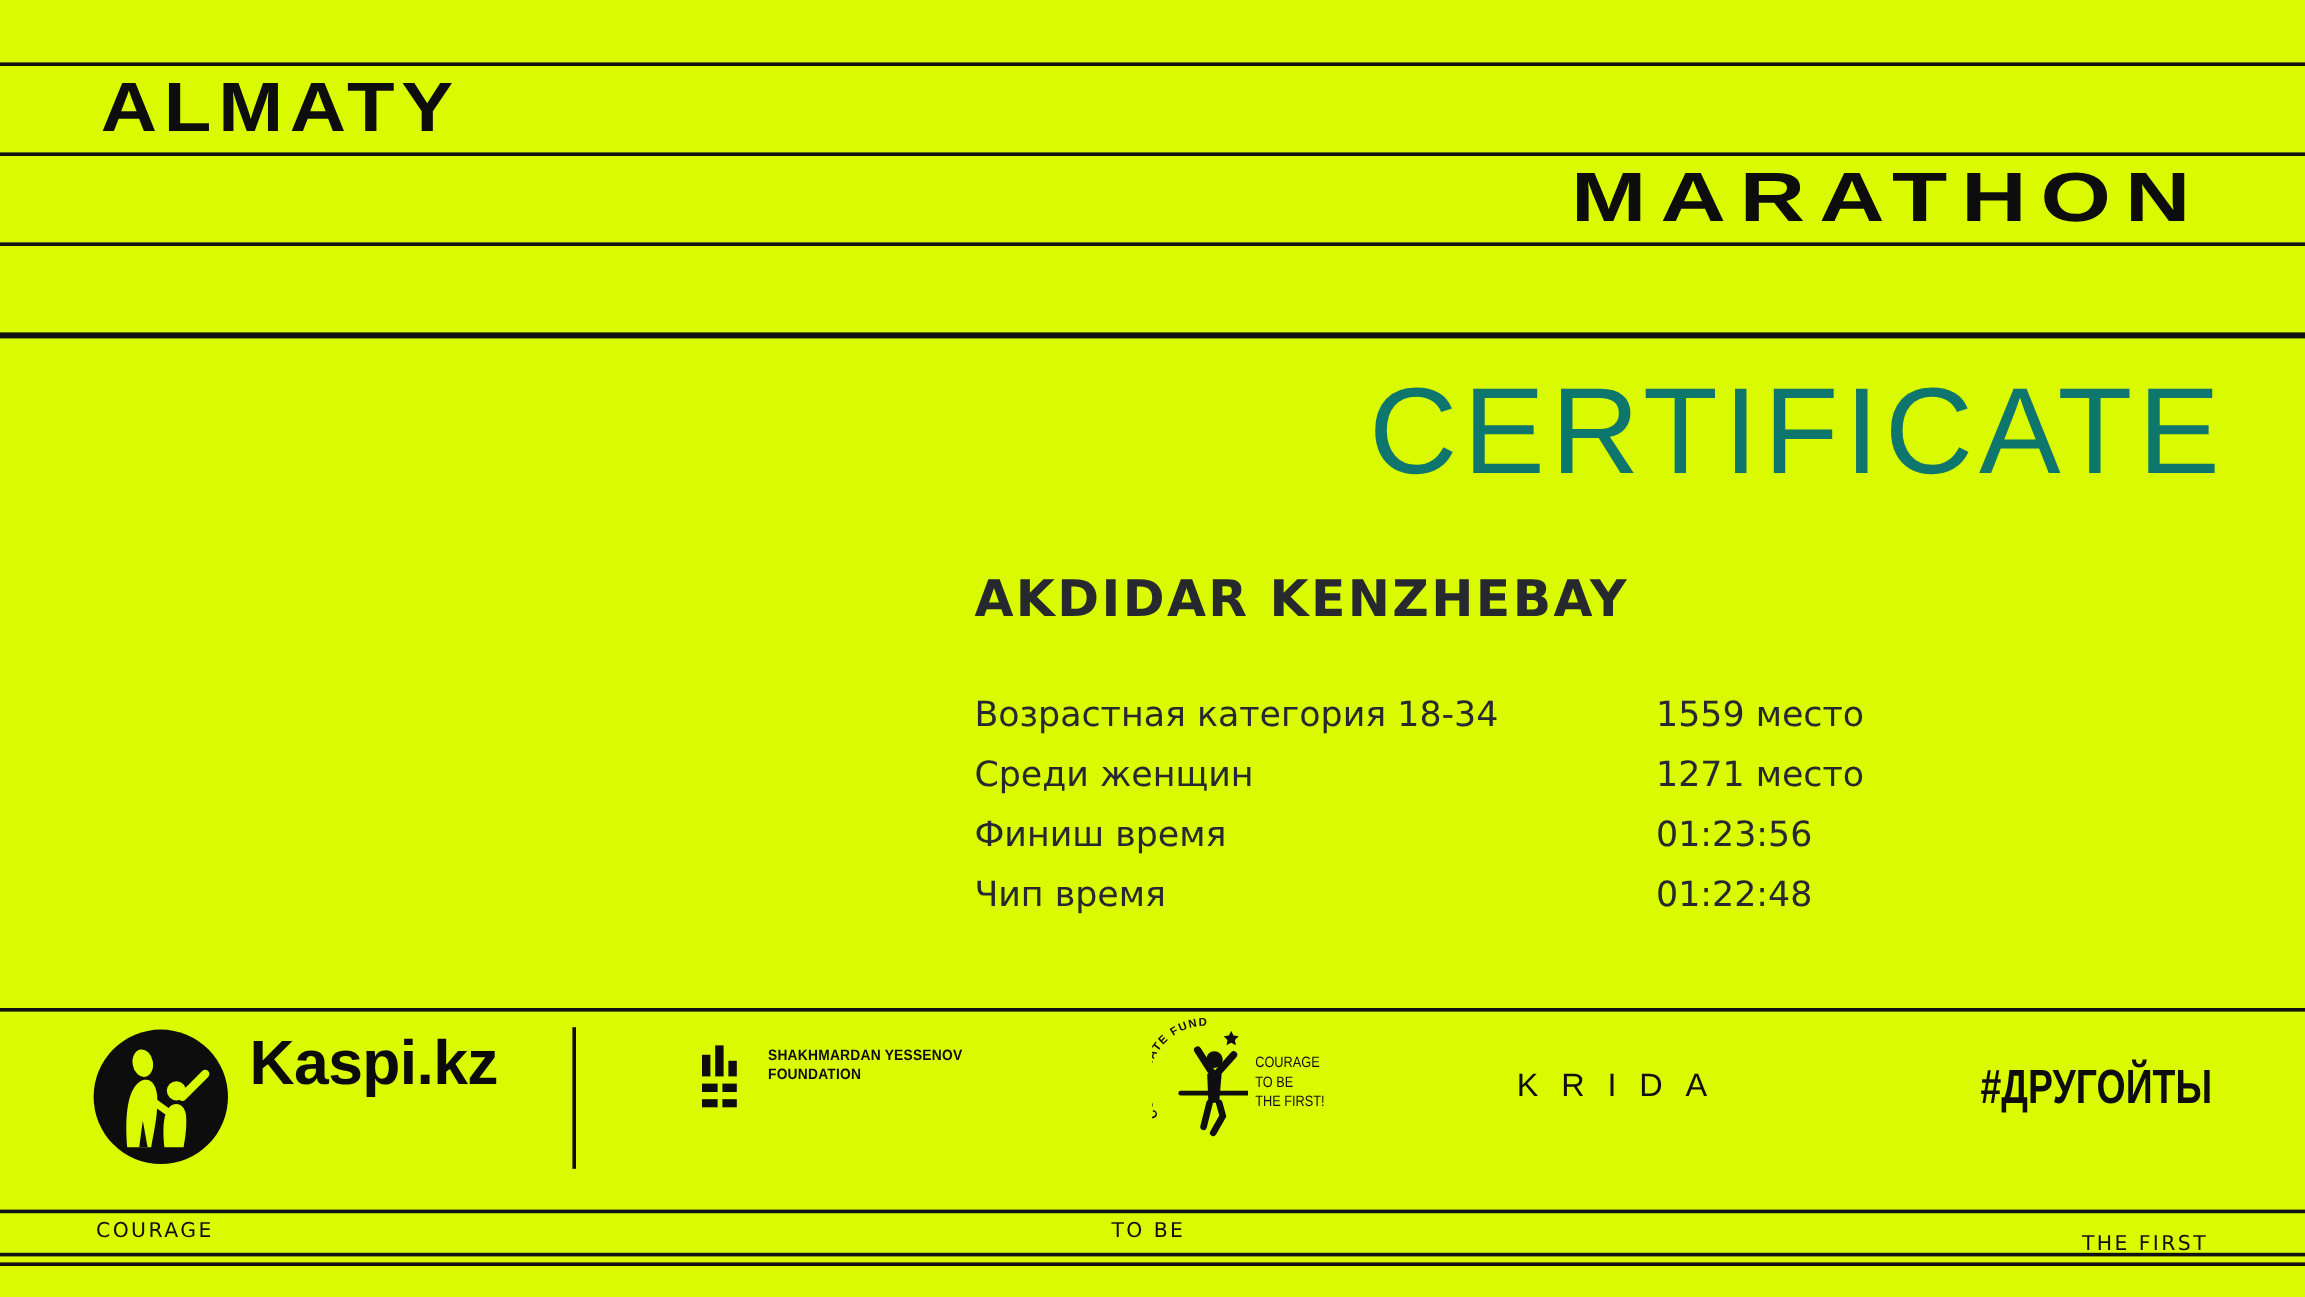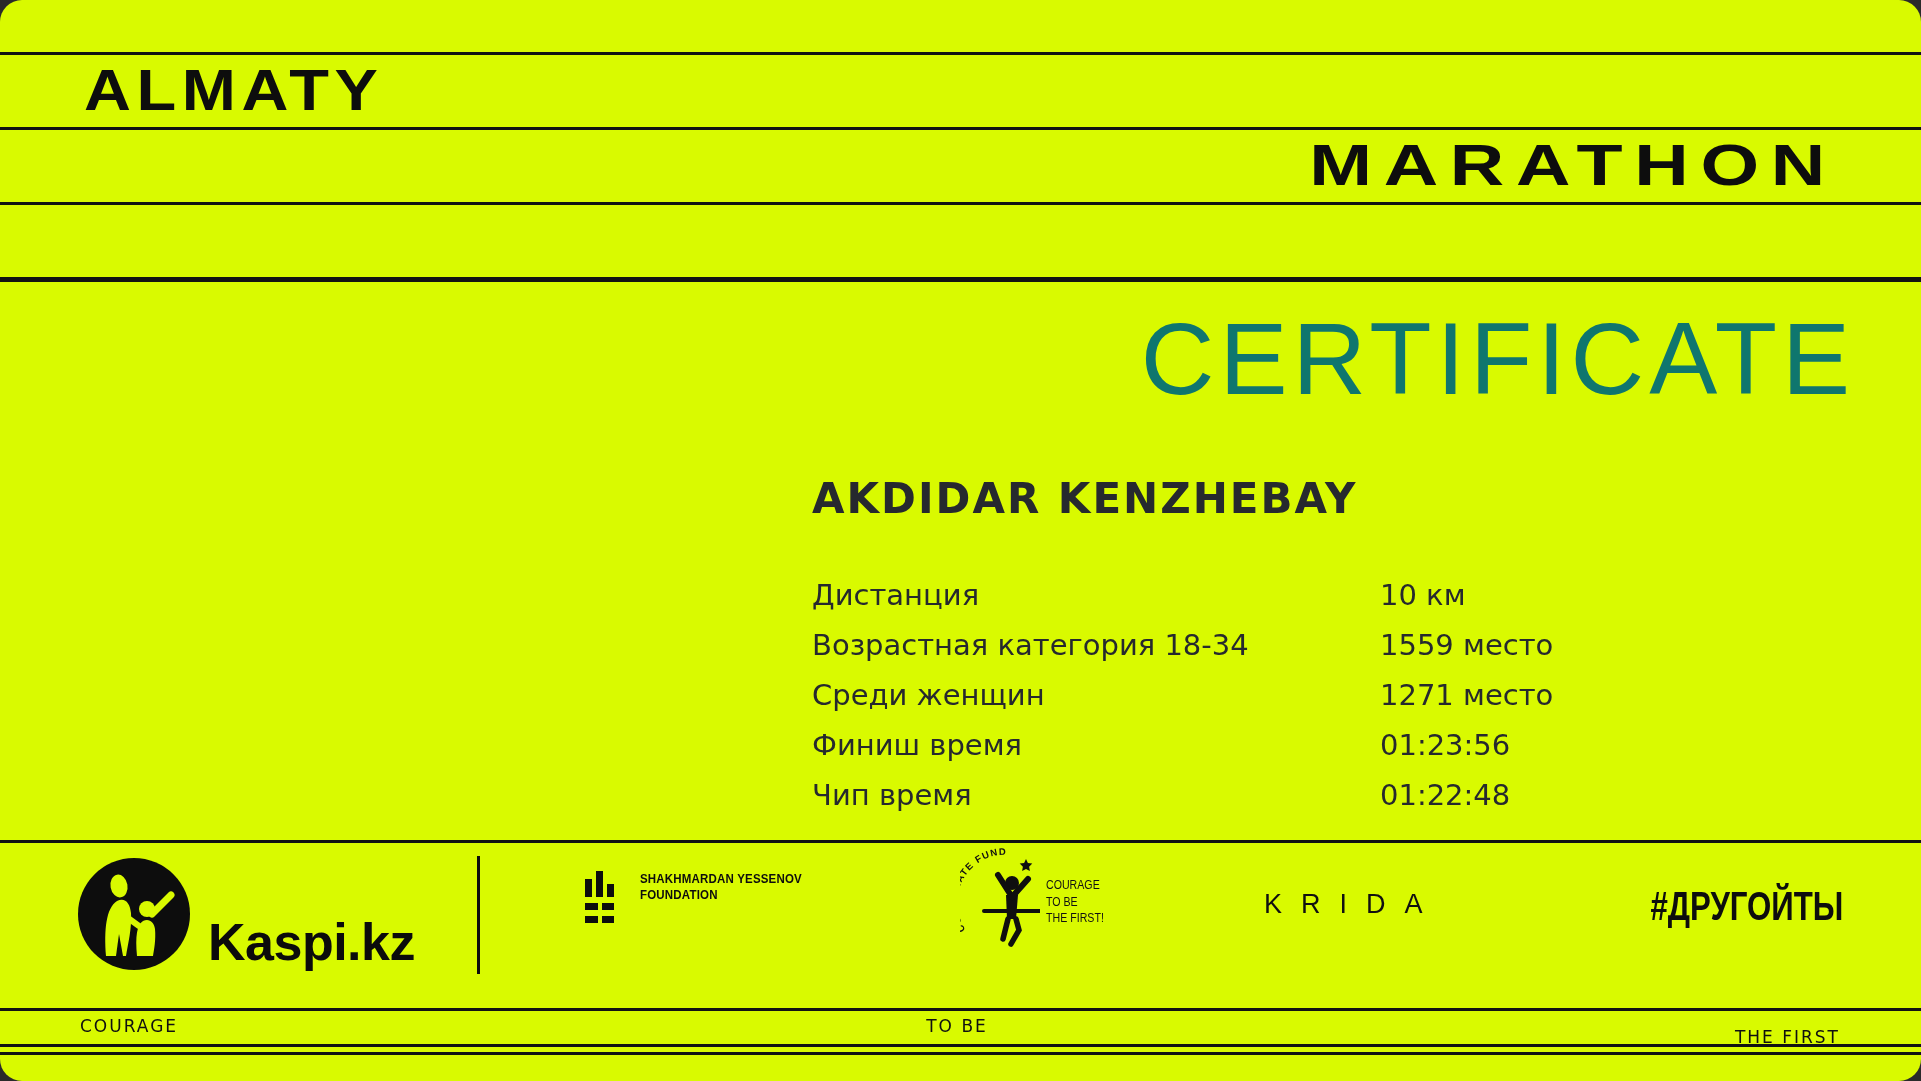--- a/index.html
+++ b/index.html
@@ -1,20 +1,19 @@
 <!DOCTYPE html>
 <html><head>
 <meta charset="utf-8">
 <style>
   html,body{margin:0;padding:0;background:#2a2a2a;}
   .cert{
     position:relative;width:1921px;height:1081px;overflow:hidden;
     background:#D9FA00;color:#101010;
     font-family:"DejaVu Sans",sans-serif;
-    border-radius:22px;
   }
   
   .rule{position:absolute;left:0;width:100%;height:3px;background:#121212;}
   .rule.r1{top:52px}.rule.r2{top:127px}.rule.r3{top:202px}
   .rule.r4{top:277px;height:5px}
   .rule.r5{top:840px}.rule.r6{top:1008px}.rule.r7{top:1044px}.rule.r8{top:1052px}
 
   
   .band-text{position:absolute;font-family:"Liberation Sans",sans-serif;
     font-weight:700;color:#0d0d0d;white-space:nowrap;}
@@ -30,21 +29,21 @@
     font-family:"Liberation Sans",sans-serif;font-weight:400;font-size:102px;
     letter-spacing:5px;color:#0f766e;white-space:nowrap;}
   .recipient{position:absolute;left:812px;top:474px;font-size:42px;font-weight:700;
     letter-spacing:2px;color:#26292E;white-space:nowrap;}
   .results{position:absolute;left:812px;top:570px;width:900px;}
   .result-row{position:relative;height:50px;display:flex;align-items:center;}
   .result-label{font-size:29px;color:#26292E;white-space:nowrap;}
   .result-value{position:absolute;left:568px;font-size:29px;color:#26292E;white-space:nowrap;}
 
   
-  .kaspi{position:absolute;left:76px;top:856px;height:116px;display:flex;align-items:flex-end;gap:16px;}
+  .kaspi{position:absolute;left:76px;top:856px;height:116px;display:flex;align-items:flex-start;gap:16px;}
   .kaspi-text{font-family:"Liberation Sans",sans-serif;font-weight:700;font-size:52px;
     letter-spacing:-0.5px;color:#0b0b0b;}
   .vdivider{position:absolute;left:477px;top:856px;width:3px;height:118px;background:#0d0d0d;}
   .yessenov{position:absolute;left:585px;top:871px;height:52px;display:flex;align-items:flex-start;gap:25px;}
   .yessenov-text{font-family:"Liberation Sans",sans-serif;font-weight:700;font-size:12.5px;
     line-height:1.3;letter-spacing:0.2px;color:#0d0d0d;transform:scaleX(0.92);
     transform-origin:left center;white-space:nowrap;}
   .corp{position:absolute;left:960px;top:847px;height:110px;display:flex;align-items:center;gap:6px;}
   .corp-text{font-family:"Liberation Sans",sans-serif;font-weight:400;font-size:12.5px;
     line-height:1.32;color:#111;transform:scaleX(0.85);transform-origin:left center;white-space:nowrap;}
@@ -75,24 +74,20 @@
   <div class="rule r7"></div>
   <div class="rule r8"></div>
 
   <div class="band-text city">ALMATY</div>
   <div class="band-text event">MARATHON</div>
 
   <div class="title">CERTIFICATE</div>
   <div class="recipient">AKDIDAR KENZHEBAY</div>
 
   <div class="results">
-    <div class="result-row">
-      <span class="result-label">Дистанция</span>
-      <span class="result-value">10 км</span>
-    </div>
     <div class="result-row">
       <span class="result-label">Возрастная категория 18-34</span>
       <span class="result-value">1559 место</span>
     </div>
     <div class="result-row">
       <span class="result-label">Среди женщин</span>
       <span class="result-value">1271 место</span>
     </div>
     <div class="result-row">
       <span class="result-label">Финиш время</span>

